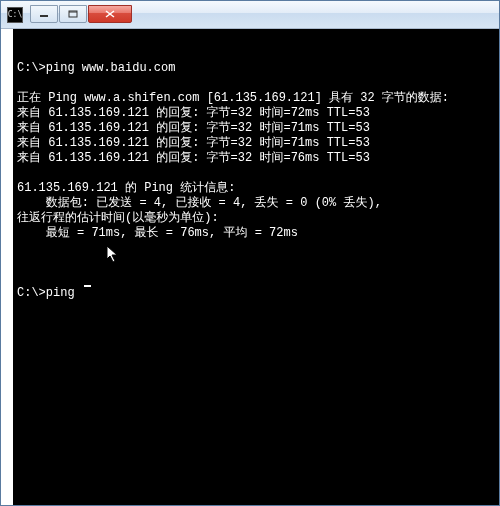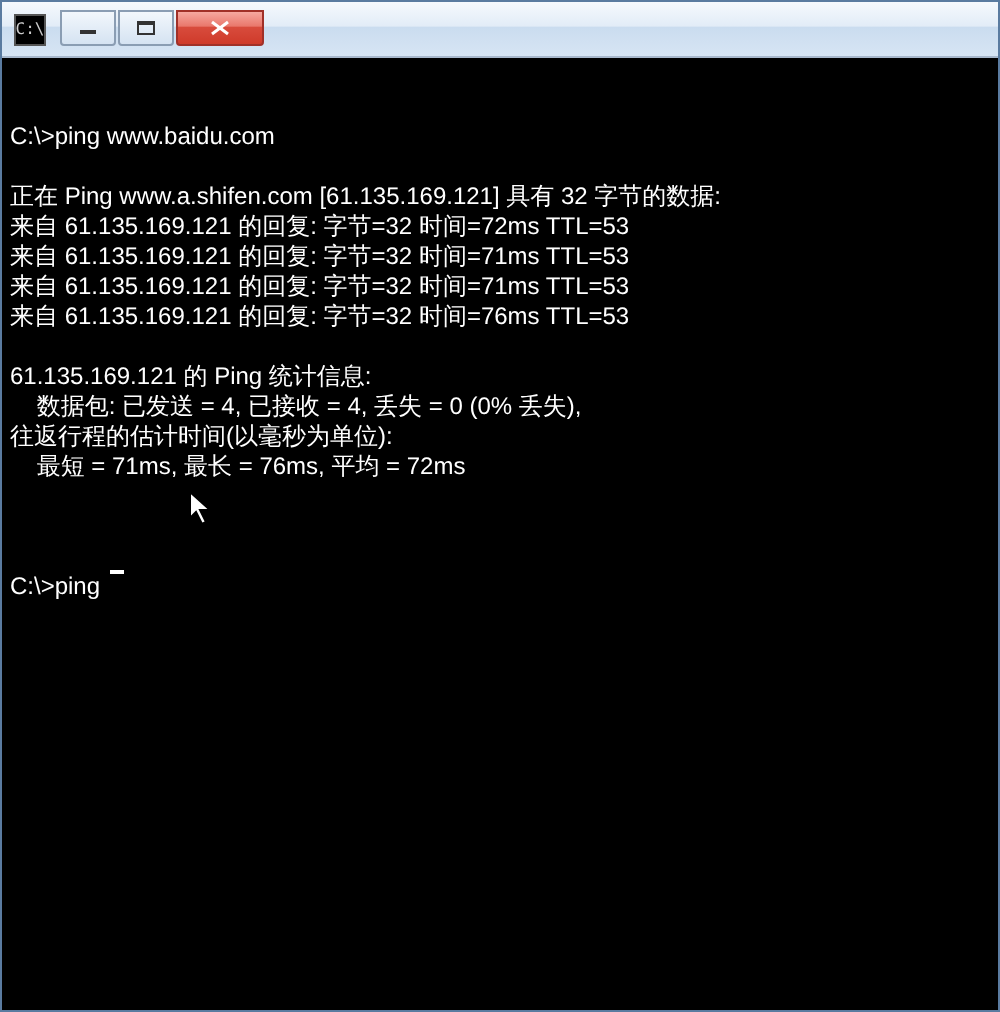--- a/index.html
+++ b/index.html
@@ -67,27 +67,28 @@
       width: 44px;
       background: linear-gradient(to bottom, #f5a8a0 0%, #e9776b 45%, #d84c3d 46%, #cf3a2a 100%);
       border-color: #a03028;
       color: #fff;
     }
     .win-btn svg { display: block; }
     .terminal {
       flex: 1;
       background: #000;
       color: #fff;
-      font-family: Liberation Sans, sans-serif;
+      font-family: Liberation Mono, monospace;
       font-size: 12px;
       line-height: 15px;
       padding: 2px 4px;
       white-space: pre;
       overflow: hidden;
       position: relative;
+      margin-left: 12px;
     }
     .term-line { min-height: 15px; }
     .cursor-line { display: flex; align-items: flex-start; }
     .blink {
       display: inline-block;
       width: 7px;
       height: 2px;
       background: #fff;
       margin-left: 2px;
       vertical-align: baseline;

